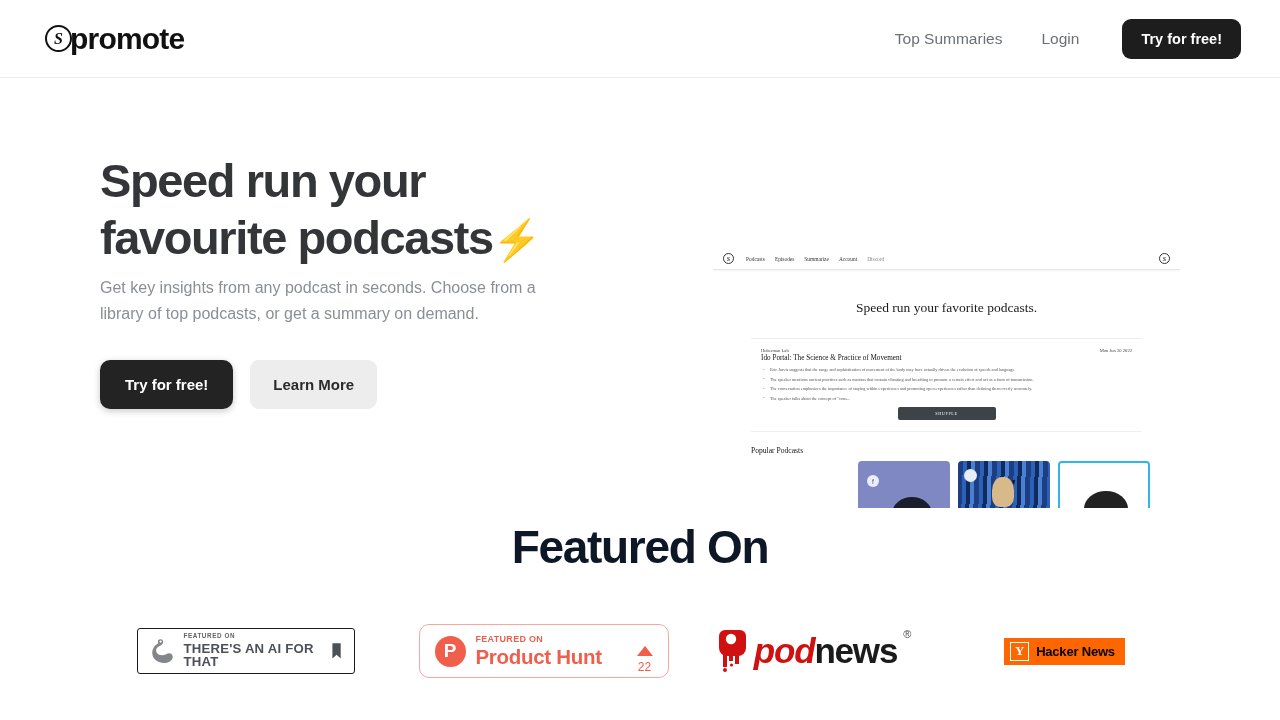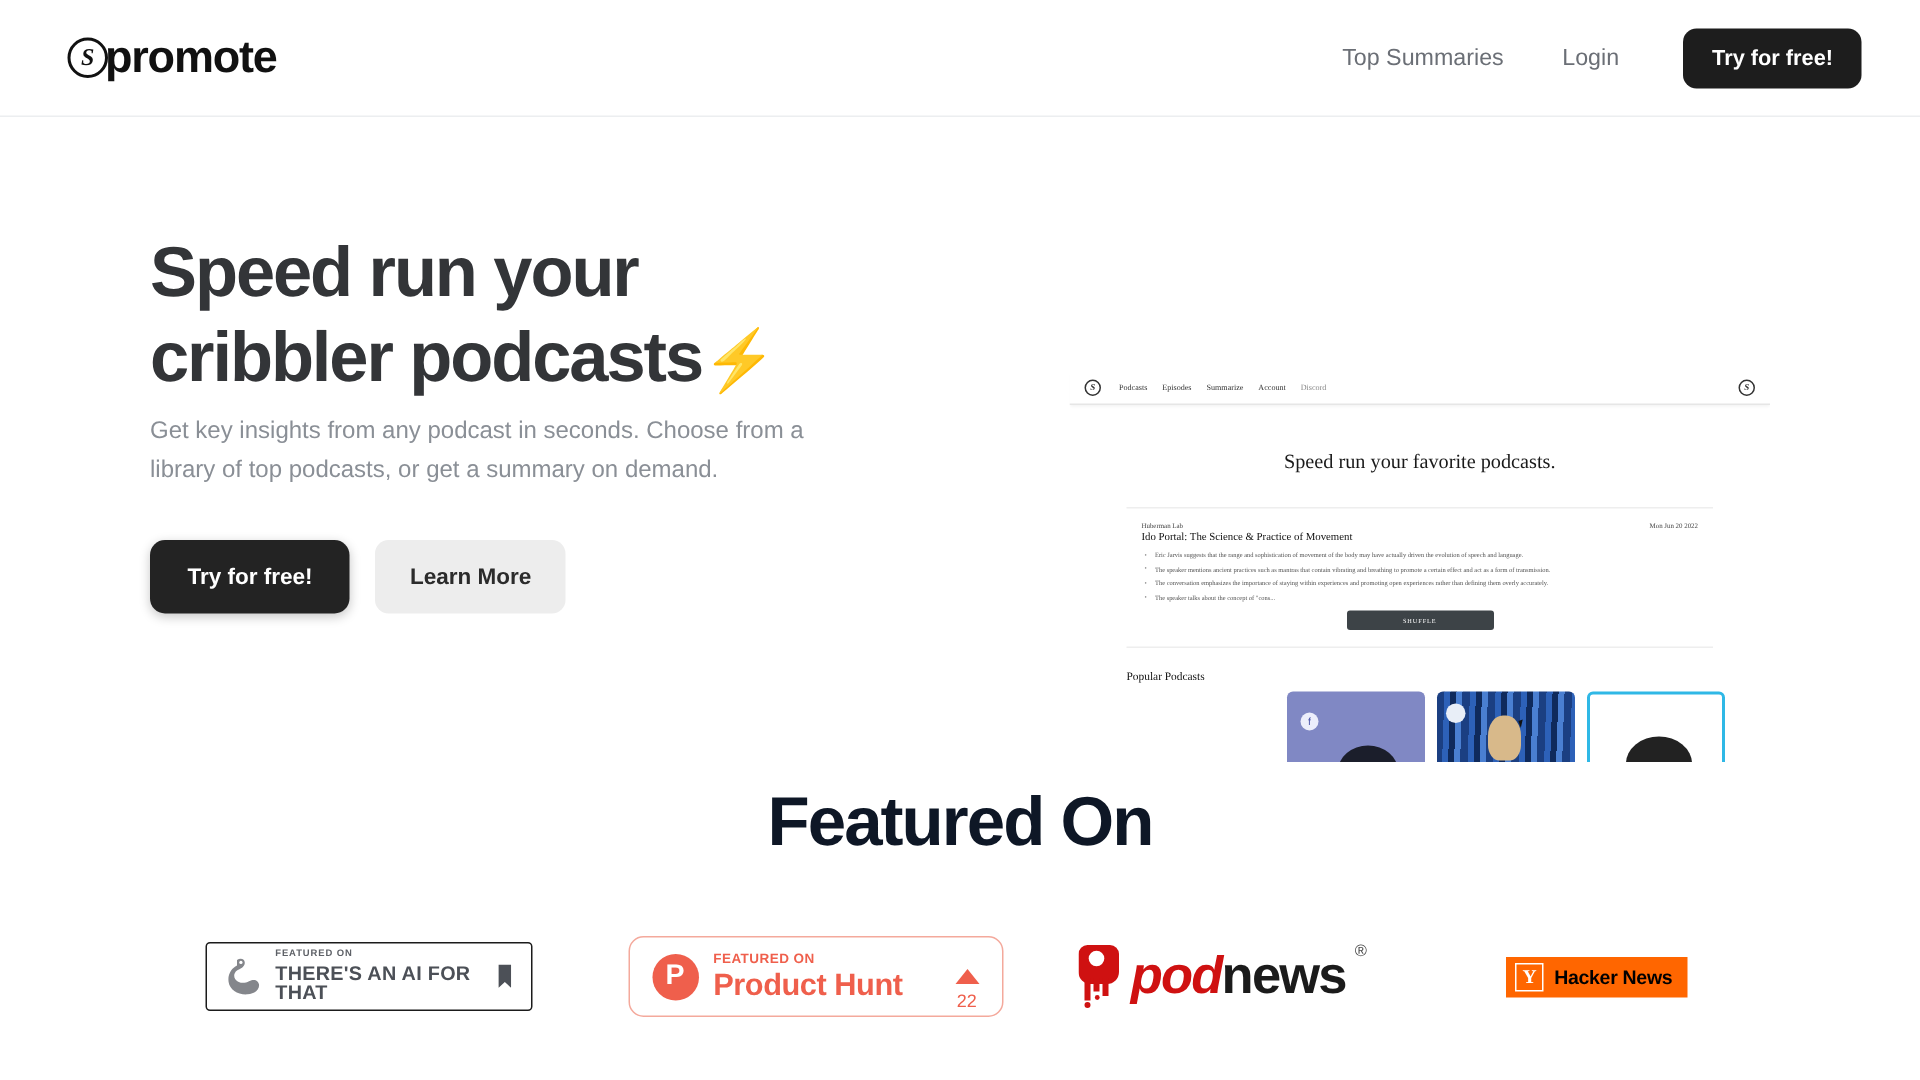--- a/index.html
+++ b/index.html
@@ -339,21 +339,21 @@
     <a class="nav-link">Top Summaries</a>
     <a class="nav-link">Login</a>
     <button class="btn-dark header-cta">Try for free!</button>
   </nav>
 </header>
 
 <section class="hero">
   <div class="hero-left">
     <h1 class="hero-title">
       <span>Speed run your</span><br>
-      <span>cribbler podcasts</span><span class="bolt">⚡</span>
+      <span>favourite podcasts</span><span class="bolt">⚡</span>
     </h1>
     <p class="hero-sub">Get key insights from any podcast in seconds. Choose from a library of top podcasts, or get a summary on demand.</p>
     <div class="hero-actions">
       <button class="btn-hero-dark">Try for free!</button>
       <button class="btn-hero-light">Learn More</button>
     </div>
   </div>
 
   <div class="hero-right">
     <div class="mock">

